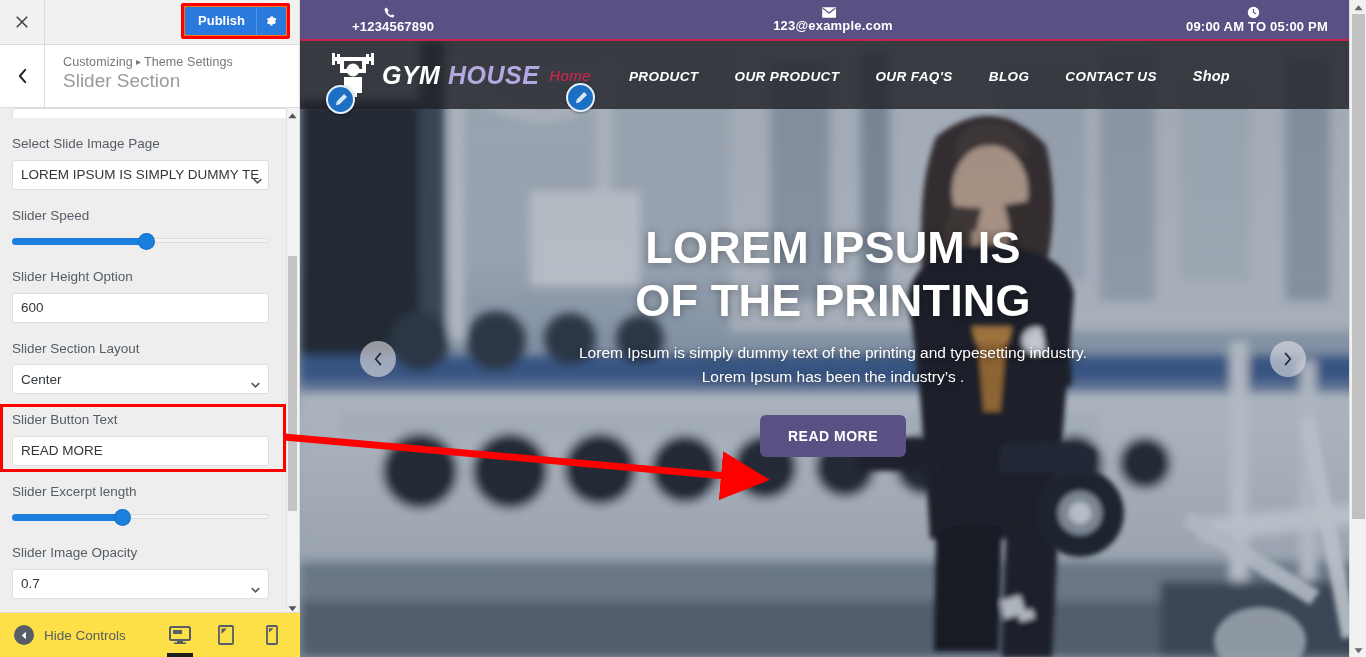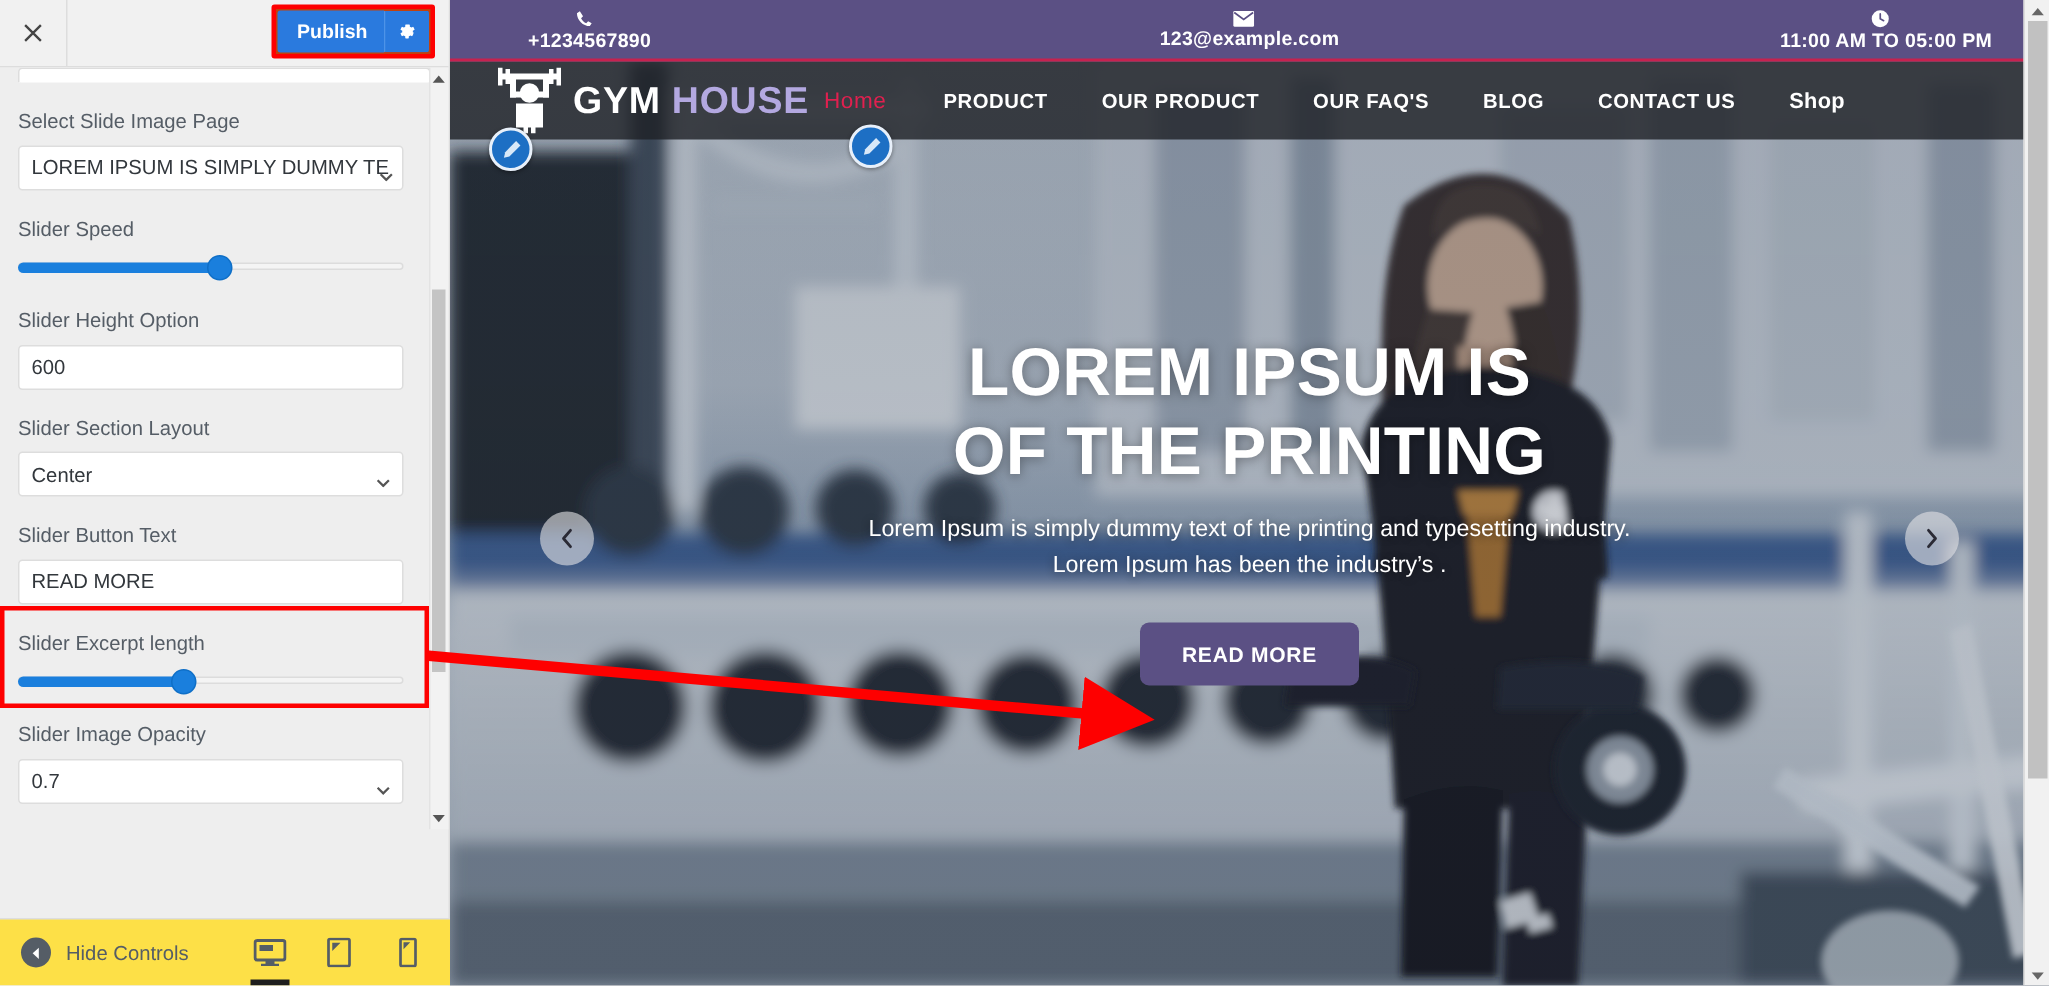--- a/index.html
+++ b/index.html
@@ -35,21 +35,21 @@
     background: #f1f1f1;
     color: #444; font-size: 19px; line-height: 1;
     cursor: pointer;
   }
   .publish-wrap {
     position: absolute; right: 9px; top: 3px;
     display: flex; align-items: stretch;
     border: 3px solid #fe0000;
     border-radius: 2px;
     padding: 1px;
-    background: #c2410c;
+    background: #f97316;
   }
   .publish-btn {
     background: #2a7ade; color: #fff;
     font-size: 13px; font-weight: bold;
     padding: 5px 10px 6px 12px;
     border: 1px solid #2a7ade;
     border-radius: 2px 0 0 2px;
     display: flex; align-items: center;
     cursor: pointer;
   }
@@ -224,25 +224,26 @@
     flex-direction: column;
   }
   .tb-left  { position: absolute; left: 52px; }
   .tb-mid   { position: absolute; left: 50%; transform: translateX(-50%); }
   .tb-right { position: absolute; right: 38px; }
   .tb-item svg { fill: #fff; margin-right: 7px; }
 
   
   .navbar {
     position: relative; z-index: 3;
-    height: 52px;
+    height: 68px;
     background: rgba(30,32,38,.80);
     display: flex; align-items: center;
     padding-left: 24px;
     overflow: visible;
+    font-style: italic;
   }
   .logo-wrap { display: flex; align-items: center; position: relative; }
   .logo-mark { width: 58px; height: 44px; position: relative; }
   .logo-text {
     font-size: 25px; font-weight: bold; letter-spacing: .5px;
     white-space: nowrap;
   }
   .logo-gym { color: #ffffff; }
   .logo-house { color: #b3a8e0; }
 
@@ -368,20 +369,33 @@
         <div class="publish-btn">Publish</div>
         <div class="publish-gear">
           <svg viewBox="0 0 20 20" aria-hidden="true">
             <path d="M10 6.5a3.5 3.5 0 100 7 3.5 3.5 0 000-7zm0 5.3a1.8 1.8 0 110-3.6 1.8 1.8 0 010 3.6z"></path>
             <path d="M17.3 11.4l-1.3-.6c.1-.5.1-1.1 0-1.6l1.3-.6a.6.6 0 00.3-.8l-.9-1.9a.6.6 0 00-.8-.3l-1.3.6a6 6 0 00-1.4-.8V4a.6.6 0 00-.6-.6H9.4A.6.6 0 008.8 4v1.4c-.5.2-1 .5-1.4.8L6.1 5.6a.6.6 0 00-.8.3l-.9 1.9a.6.6 0 00.3.8l1.3.6a6 6 0 000 1.6l-1.3.6a.6.6 0 00-.3.8l.9 1.9c.1.3.5.4.8.3l1.3-.6c.4.3.9.6 1.4.8V16c0 .3.3.6.6.6h2.2c.3 0 .6-.3.6-.6v-1.4c.5-.2 1-.5 1.4-.8l1.3.6c.3.1.7 0 .8-.3l.9-1.9a.6.6 0 00-.3-.8z"></path>
           </svg>
         </div>
       </div>
     </div>
 
+    <div class="sect-head">
+      <div class="back-btn">
+        <svg viewBox="0 0 12 18" width="11" height="16" aria-hidden="true">
+          <path d="M9 2 L3 9 L9 16" stroke="#222" stroke-width="2.2" fill="none" stroke-linecap="round" stroke-linejoin="round"></path>
+        </svg>
+      </div>
+      <div class="sect-titles">
+        <div class="crumb">
+          <span>Customizing</span><span class="sep">▸</span><span>Theme Settings</span>
+        </div>
+        <div class="sect-name">Slider Section</div>
+      </div>
+    </div>
 
     <div class="panel-body">
 
       <div class="cut-control"></div>
 
       <div class="ctl">
         <span class="ctl-label">Select Slide Image Page</span>
         <div class="sel sel-narrow">
           <span>LOREM IPSUM IS SIMPLY DUMMY TE</span>
           <span class="caret">
@@ -509,21 +523,21 @@
           <rect x="0" y="0" width="16" height="12" rx="1"></rect>
           <path d="M0.8 1.2 L8 6.6 L15.2 1.2" stroke="#5b5084" stroke-width="1.3" fill="none"></path>
         </svg>
         <span>123@example.com</span>
       </div>
       <div class="tb-item tb-right">
         <svg width="13" height="13" viewBox="0 0 16 16" aria-hidden="true">
           <circle cx="8" cy="8" r="7"></circle>
           <path d="M8 4 L8 8 L10.8 9.6" stroke="#5b5084" stroke-width="1.4" fill="none" stroke-linecap="round"></path>
         </svg>
-        <span>11:00 AM TO 05:00 PM</span>
+        <span>09:00 AM TO 05:00 PM</span>
       </div>
     </div>
 
     <div class="hero">
       <div class="hero-bg">
         <svg class="hero-img" viewBox="0 0 1066 616" preserveAspectRatio="xMidYMid slice" aria-hidden="true">
           <defs>
             <linearGradient id="gymbg" x1="0" y1="0" x2="0" y2="1">
               <stop offset="0%" stop-color="#cdd6de"></stop>
               <stop offset="35%" stop-color="#c4ced8"></stop>

